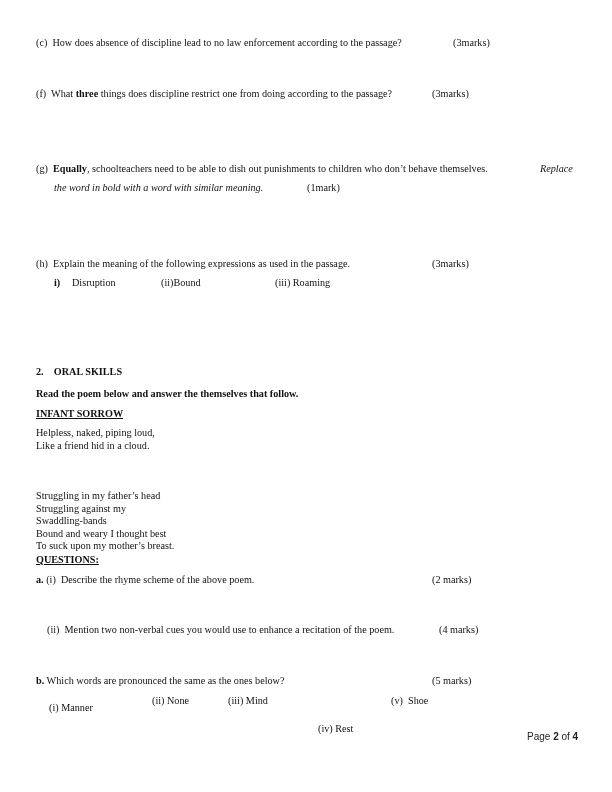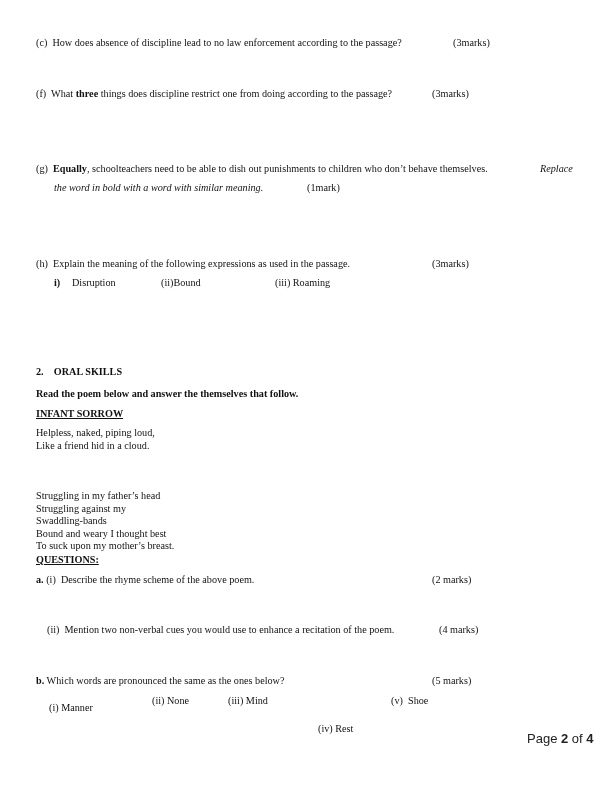--- a/index.html
+++ b/index.html
@@ -2,21 +2,21 @@
 <html><head>
 <meta charset="utf-8">
 <style>
   html, body { margin: 0; padding: 0; background: #ffffff; }
   body { width: 612px; height: 792px; position: relative; overflow: hidden;
          font-family: "Liberation Serif", serif; color: #111; font-size: 10.2px; }
   .abs { position: absolute; white-space: nowrap; }
   b, .bold { font-weight: bold; }
   .it { font-style: italic; }
   .u { text-decoration: underline; }
-  .footer { font-family: "Liberation Sans", sans-serif; font-size: 13px; color: #222; }
+  .footer { font-family: "Liberation Sans", sans-serif; font-size: 10px; color: #222; }
   .poem div { line-height: 12.6px; }
 </style>
 </head>
 <body>
 
 <div class="abs" style="left:36px; top:37px;">
   <span>(c)</span>&nbsp;
   <span>How does absence of discipline lead to no law enforcement according to the passage?</span>
 </div>
 <div class="abs" style="left:453px; top:37px;">(3marks)</div>

